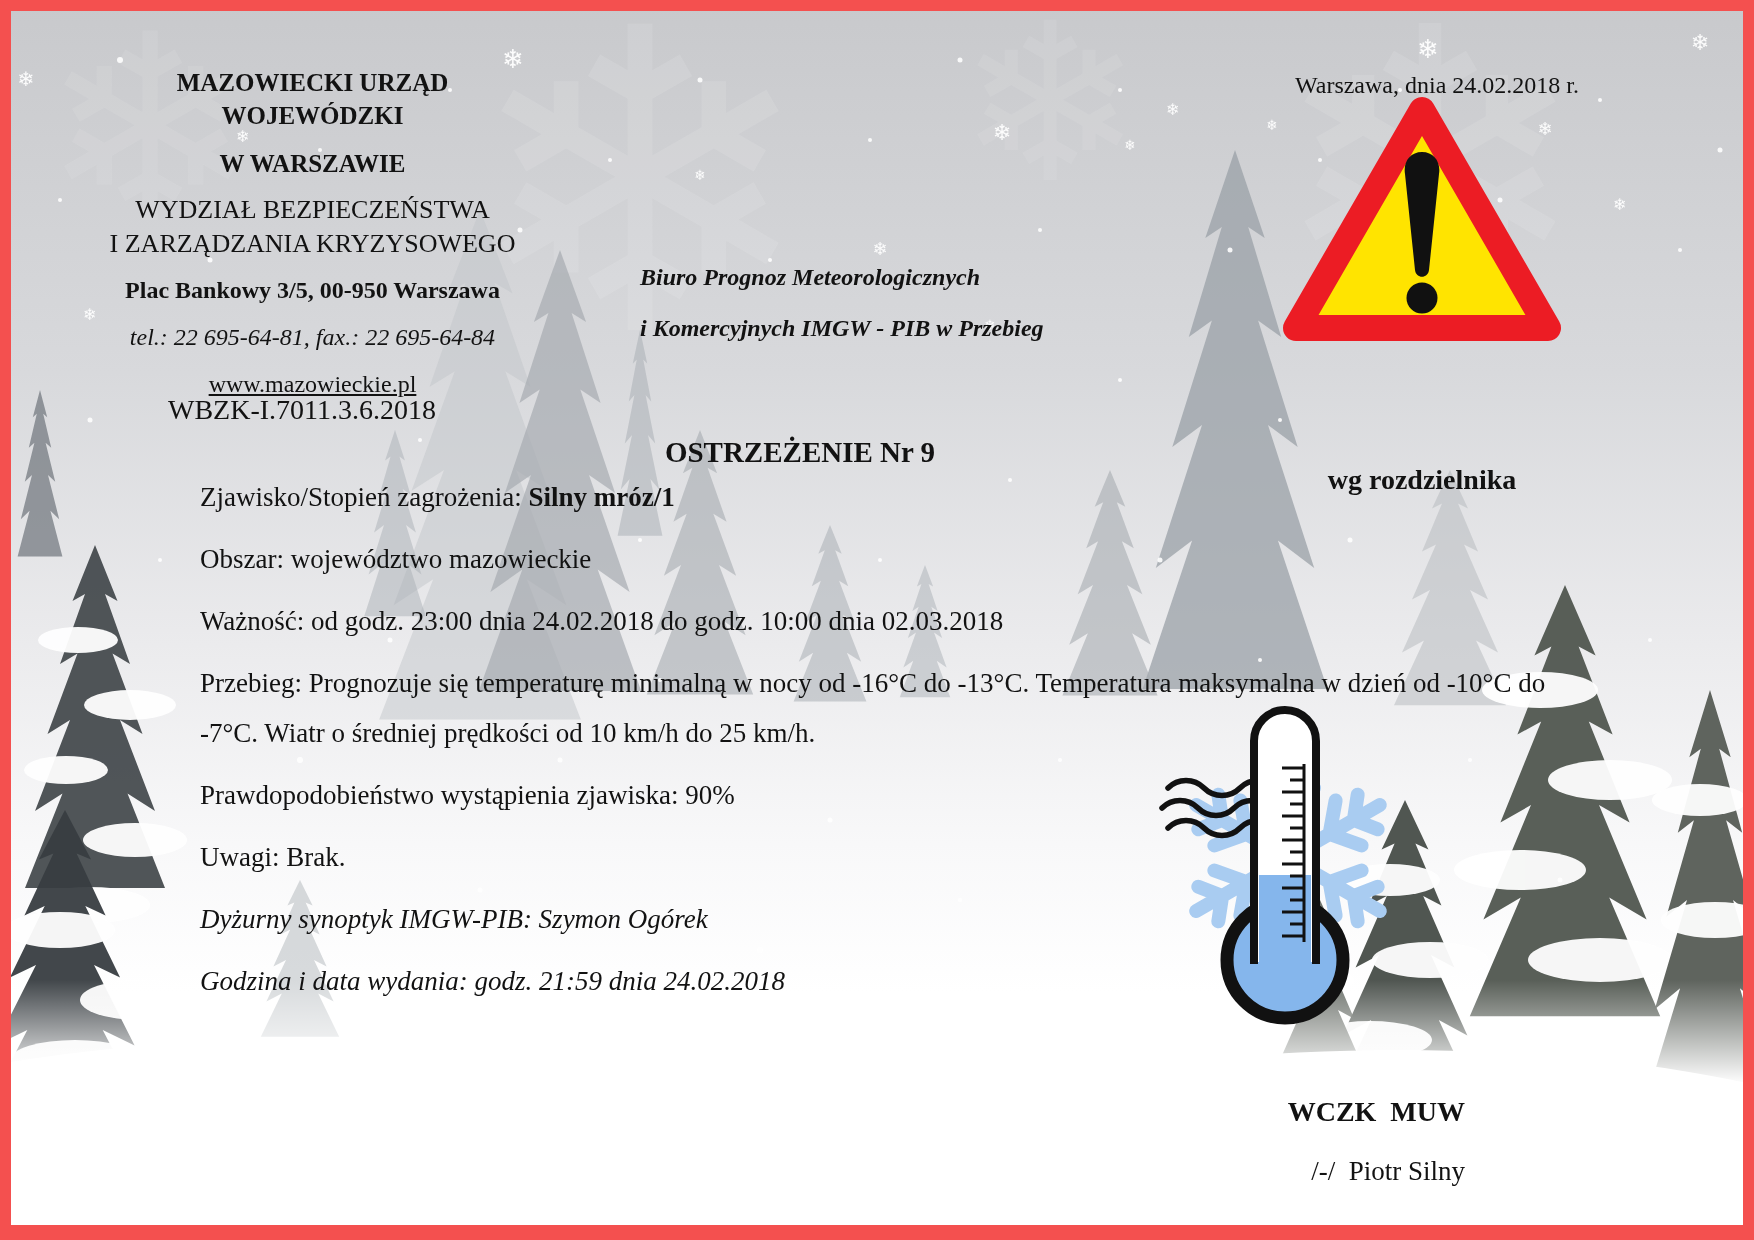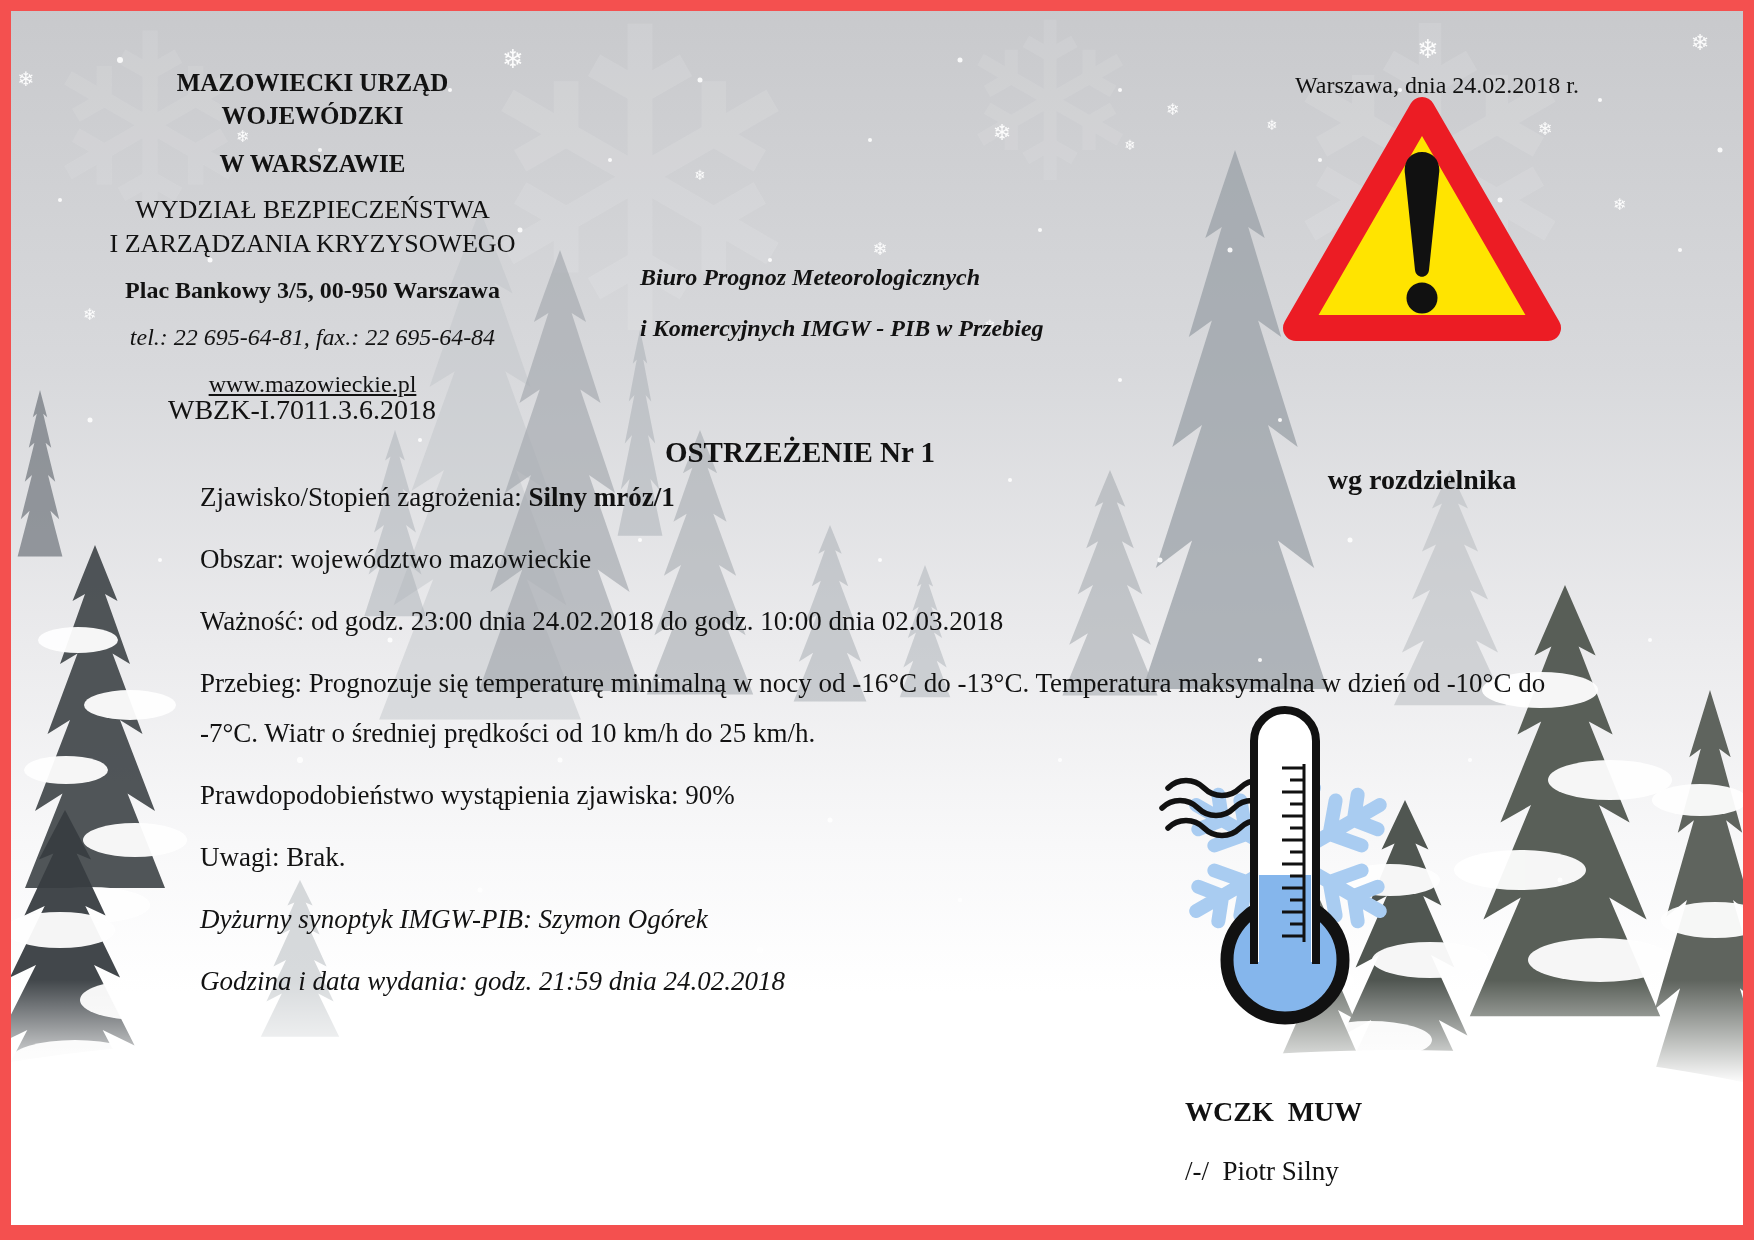--- a/index.html
+++ b/index.html
@@ -42,21 +42,21 @@
          font-weight:bold;font-size:29px;}
 
   .wg{left:1272px;top:416px;width:300px;text-align:center;
       font-weight:bold;font-size:28px;}
 
   .body-block{left:200px;top:424px;width:1390px;font-size:27px;}
   .body-block p{margin:0 0 12px;line-height:50px;}
   .body-block .it{font-style:italic;}
   .bold{font-weight:bold;}
 
-  .sign{left:1185px;top:1048px;width:280px;text-align:left;}
+  .sign{left:1185px;top:1048px;width:280px;text-align:right;}
   .sign .unit{font-weight:bold;font-size:28px;white-space:pre;}
   .sign .who{font-size:27px;margin-top:28px;white-space:pre;}
 
   .tri-svg{position:absolute;left:1272px;top:78px;z-index:12;}
   .thermo-svg{position:absolute;left:1130px;top:690px;z-index:12;}
 </style>
 </head>
 <body>
 
 <div class="page">
@@ -229,21 +229,21 @@
   </div>
 
   <svg class="tri-svg" width="300" height="272" viewBox="0 0 300 272" xmlns="http://www.w3.org/2000/svg">
     <polygon points="150,32 276,250 24,250" fill="#ffe400" stroke="#ec1c24" stroke-width="26" stroke-linejoin="round"></polygon>
     <path d="M150,74 c-12,0 -19,10 -17,22 l10,96 c1,9 13,9 14,0 l10,-96 c2,-12 -5,-22 -17,-22 z" fill="#111111"></path>
     <circle cx="150" cy="220" r="15.5" fill="#111111"></circle>
   </svg>
 
   <div class="layer refnum">WBZK-I.7011.3.6.2018</div>
 
-  <div class="layer title">OSTRZEŻENIE Nr 1</div>
+  <div class="layer title">OSTRZEŻENIE Nr 9</div>
 
   <div class="layer wg">wg rozdzielnika</div>
 
   <div class="layer body-block">
     <p><span>Zjawisko/Stopień zagrożenia: </span><span class="bold">Silny mróz/1</span></p>
     <p>Obszar: województwo mazowieckie</p>
     <p>Ważność: od godz. 23:00 dnia 24.02.2018 do godz. 10:00 dnia 02.03.2018</p>
     <p>Przebieg: Prognozuje się temperaturę minimalną w nocy od -16°C do -13°C. Temperatura maksymalna w dzień od -10°C do -7°C. Wiatr o średniej prędkości od 10 km/h do 25 km/h.</p>
     <p>Prawdopodobieństwo wystąpienia zjawiska: 90%</p>
     <p>Uwagi: Brak.</p>

